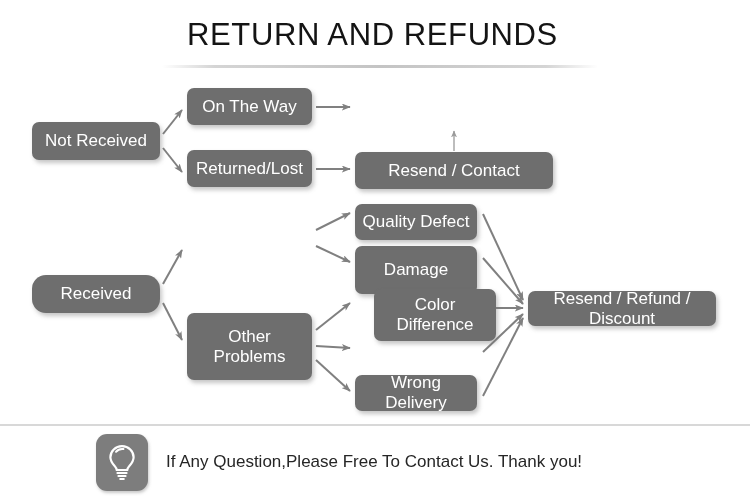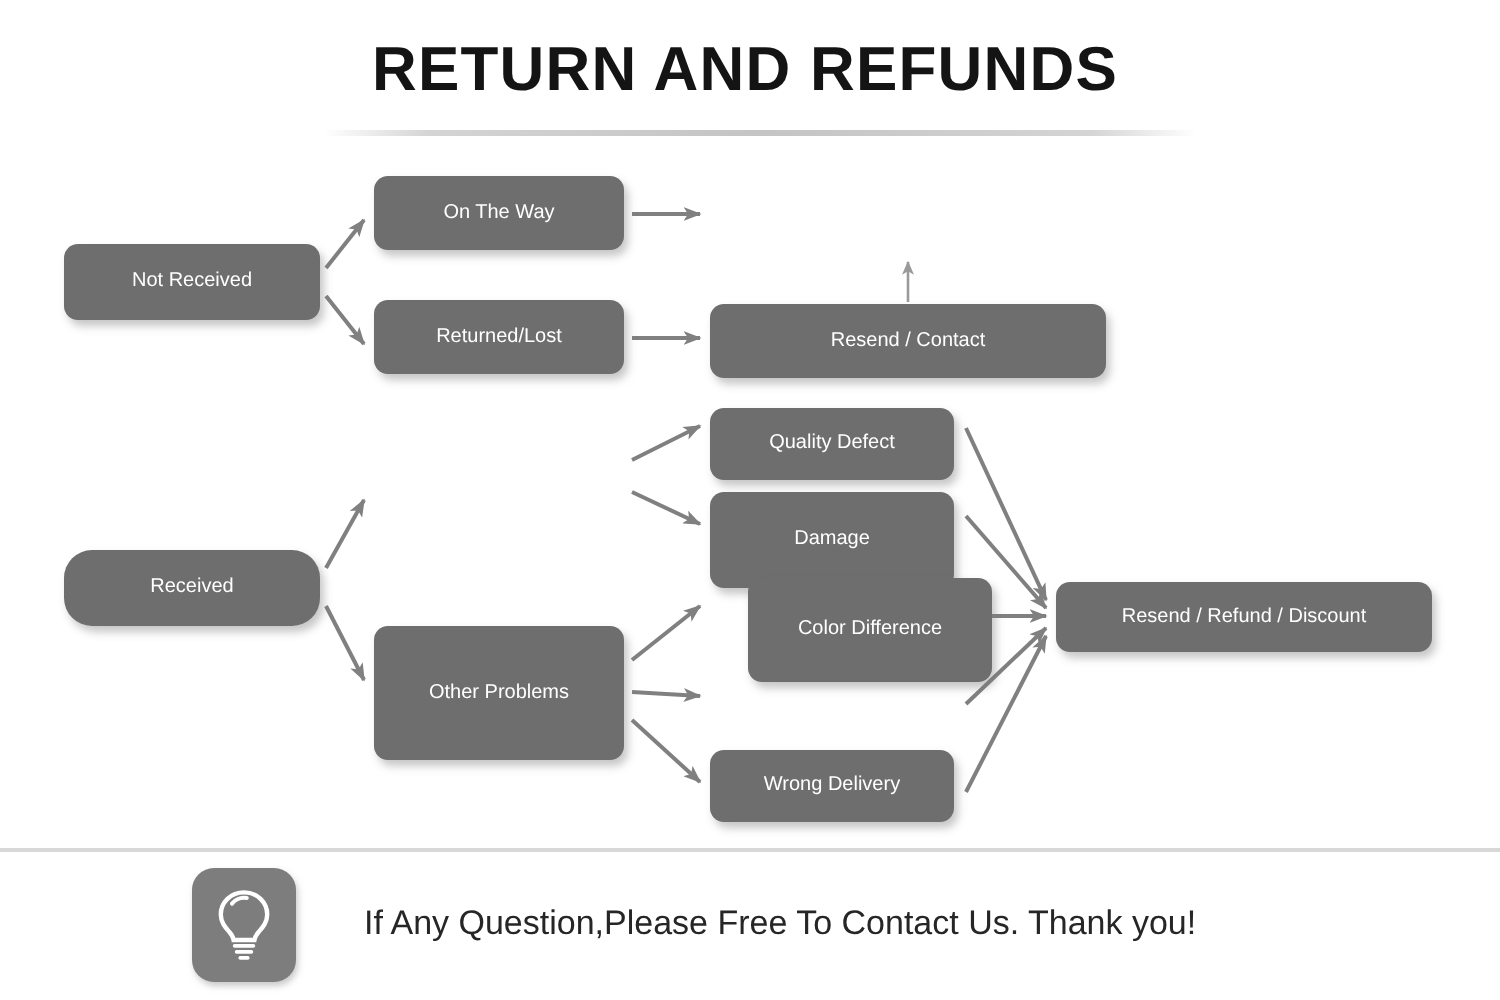--- a/index.html
+++ b/index.html
@@ -27,21 +27,21 @@
   .title {
     position: absolute;
     left: 0;
     top: 17px;
     width: 745px;
     text-align: center;
     font-size: 31px;
     letter-spacing: 0.6px;
     color: #141414;
     font-family: "Liberation Sans", sans-serif;
-    font-weight: 700;
+    font-weight: 400;
   }
   .title-rule {
     position: absolute;
     left: 162px;
     top: 65px;
     width: 436px;
     height: 3px;
     background: linear-gradient(to right,
                 rgba(255,255,255,0) 0%,
                 rgba(205,205,205,0.85) 12%,
@@ -54,21 +54,21 @@
   
   .node {
     position: absolute;
     background: #6e6e6e;
     border-radius: 7px;
     color: #ffffff;
     display: flex;
     align-items: center;
     justify-content: center;
     text-align: center;
-    font-size: 10px;
+    font-size: 17px;
     font-family: "Liberation Sans", sans-serif;
     box-shadow: 2px 3px 4px rgba(120,120,120,0.42);
     box-sizing: border-box;
     padding: 0 6px;
     line-height: 1.15;
     user-select: none;
   }
 
   
   #arrows {
@@ -102,21 +102,21 @@
     height: 57px;
     background: #7d7d7d;
     border-radius: 11px;
     display: flex;
     align-items: center;
     justify-content: center;
     flex: 0 0 auto;
     box-shadow: 1px 2px 3px rgba(150,150,150,0.5);
   }
   .footer-text {
-    margin-left: 34px;
+    margin-left: 18px;
     font-size: 17px;
     color: #262626;
     font-family: "Liberation Sans", sans-serif;
     white-space: nowrap;
   }
 </style>
 </head>
 <body>
 
 <div id="canvas">

